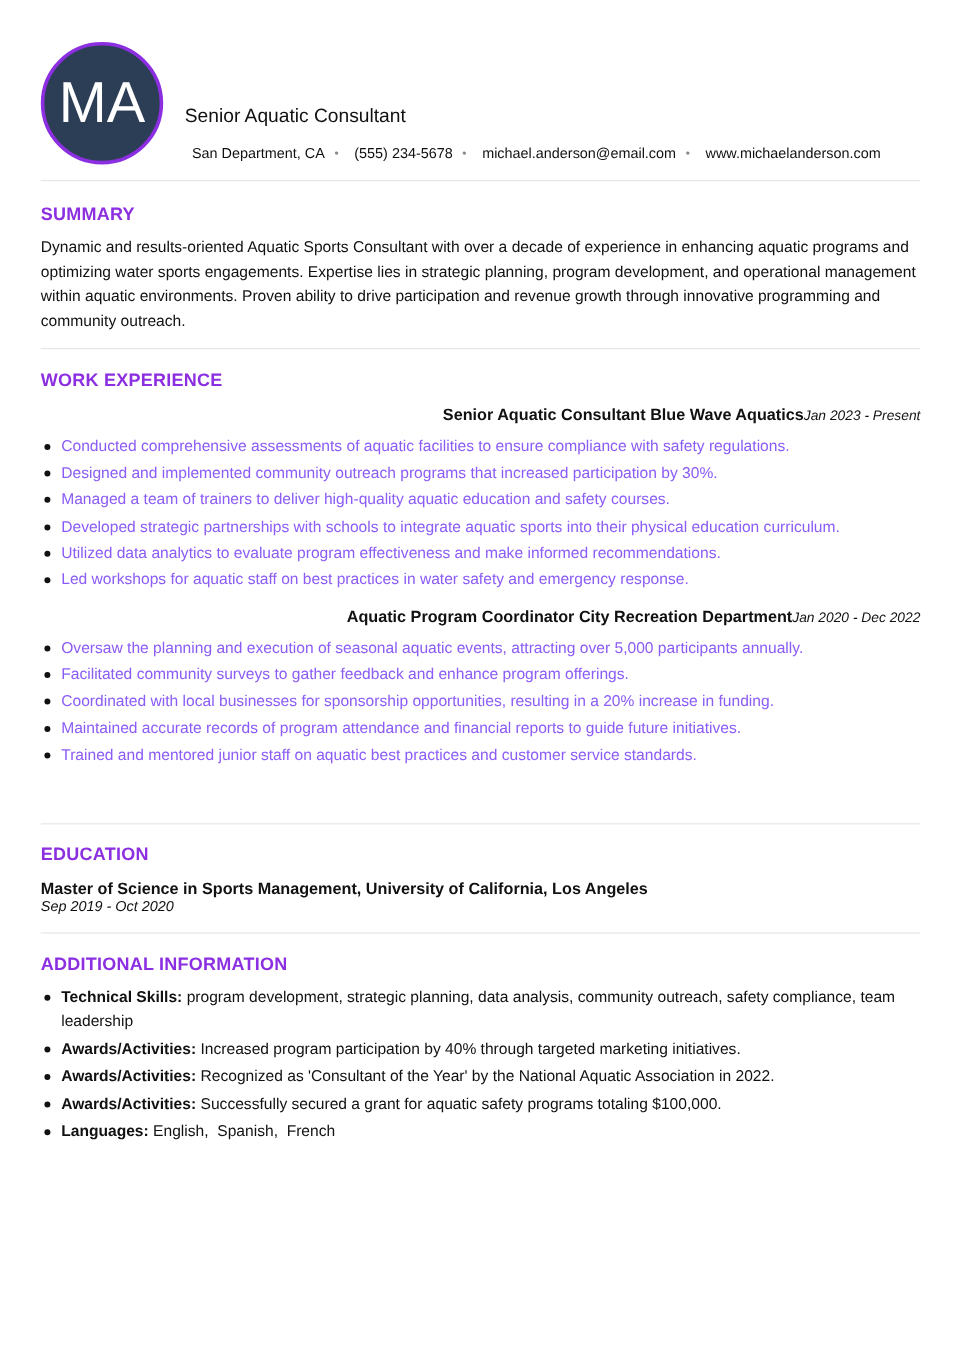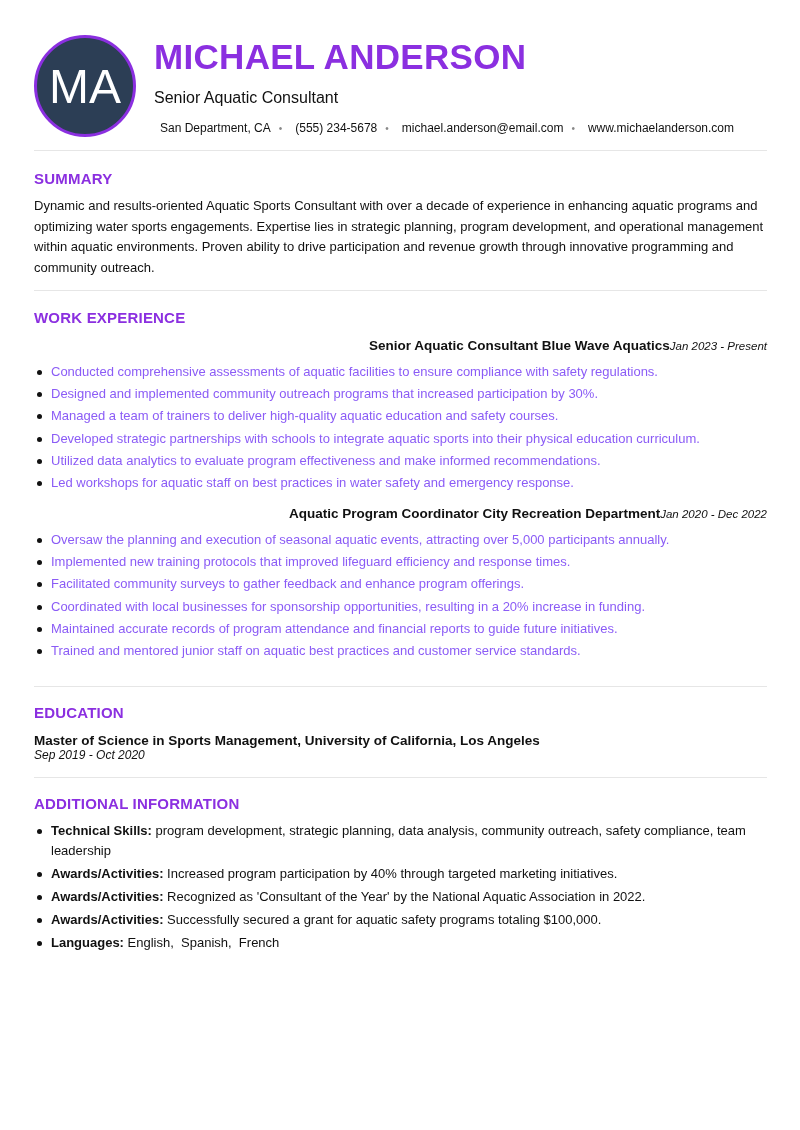--- a/index.html
+++ b/index.html
@@ -32,21 +32,20 @@
 </style>
 </head>
 <body>
 
 <div class="page">
 
   <div class="avatar">
     <span>MA</span>
   </div>
 
-  <div class="name">MICHAEL ANDERSON</div>
   <div class="title">Senior Aquatic Consultant</div>
 
   <div class="contact">
     <span>San Department, CA</span>
     <span class="sep">•</span>
     <span>(555) 234-5678</span>
     <span class="sep">•</span>
     <span>michael.anderson@email.com</span>
     <span class="sep">•</span>
     <span>www.michaelanderson.com</span>
@@ -73,21 +72,20 @@
     <li>Utilized data analytics to evaluate program effectiveness and make informed recommendations.</li>
     <li>Led workshops for aquatic staff on best practices in water safety and emergency response.</li>
   </ul>
 
   <div class="job-head" style="top:506px">
     <span class="role">Aquatic Program Coordinator  City Recreation Department</span>
     <span class="date">Jan 2020 - Dec 2022</span>
   </div>
   <ul class="bullets" style="top:529px">
     <li>Oversaw the planning and execution of seasonal aquatic events, attracting over 5,000 participants annually.</li>
-    <li>Implemented new training protocols that improved lifeguard efficiency and response times.</li>
     <li>Facilitated community surveys to gather feedback and enhance program offerings.</li>
     <li>Coordinated with local businesses for sponsorship opportunities, resulting in a 20% increase in funding.</li>
     <li>Maintained accurate records of program attendance and financial reports to guide future initiatives.</li>
     <li>Trained and mentored junior staff on aquatic best practices and customer service standards.</li>
   </ul>
 
   <div class="divider" style="top:686px"></div>
 
   <div class="section-title" style="top:704px">EDUCATION</div>
   <div class="edu">

